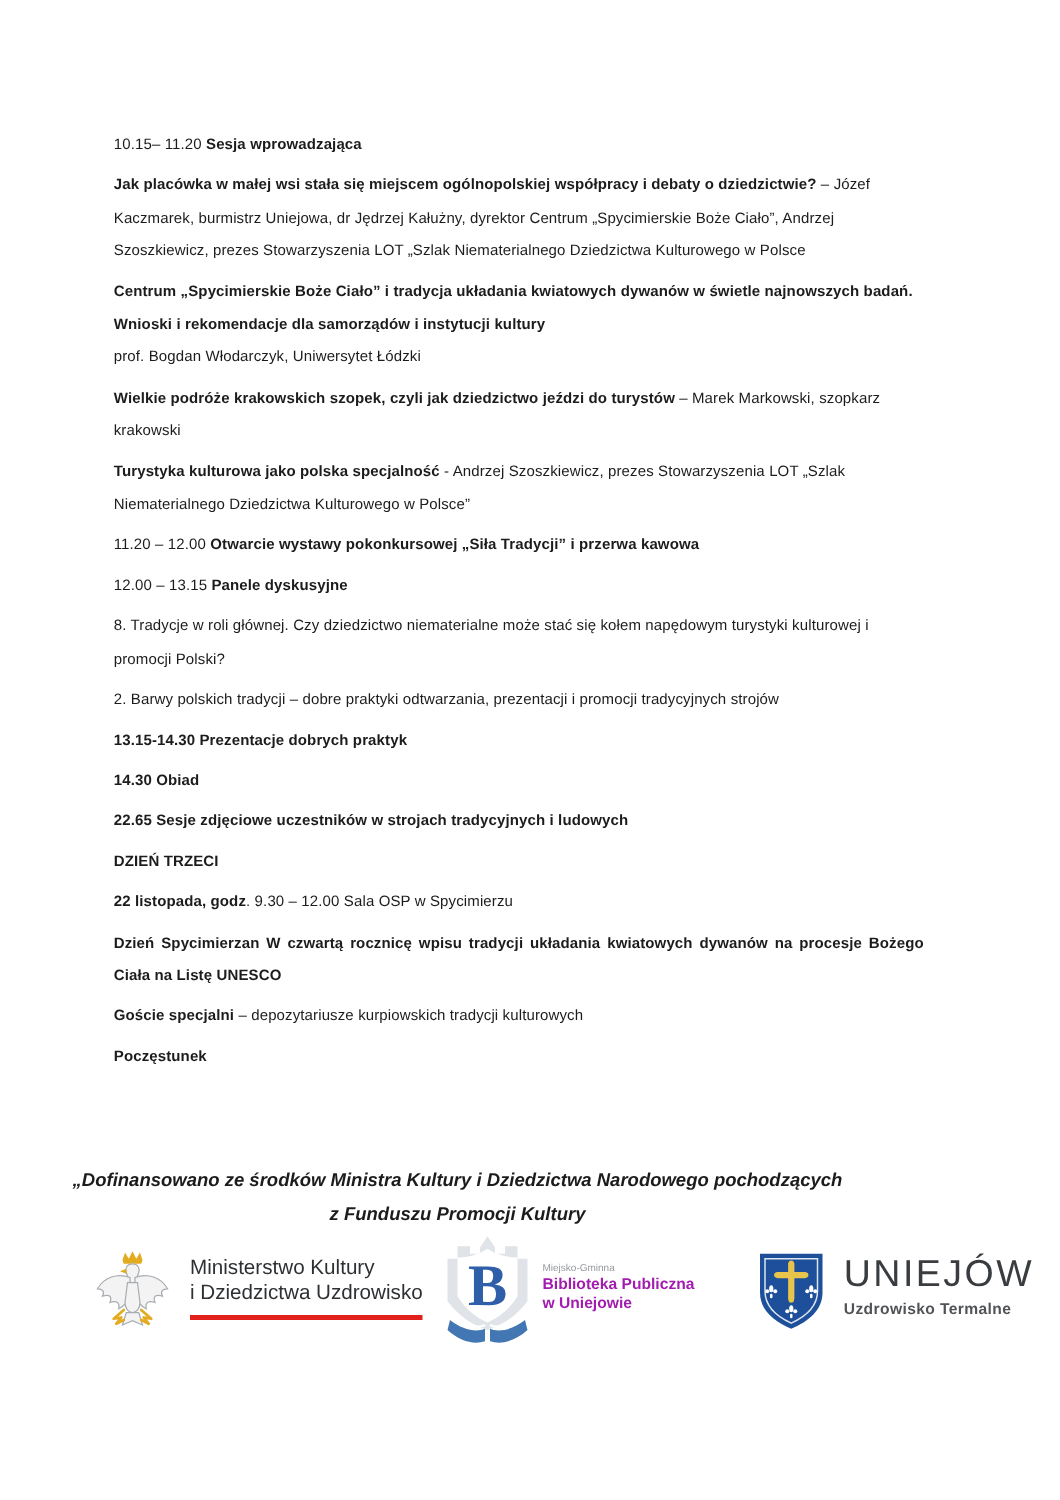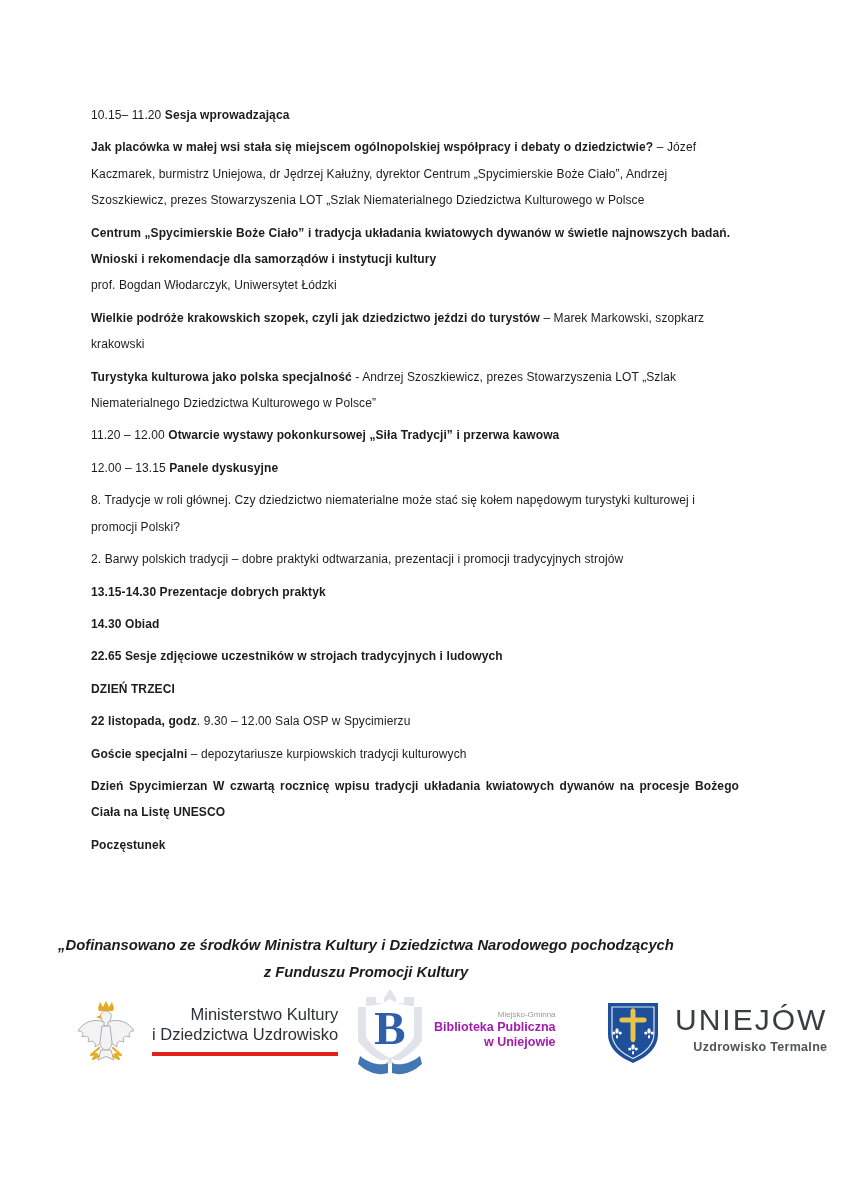--- a/index.html
+++ b/index.html
@@ -16,21 +16,21 @@
   .para { margin:0 0 6px 0; }
   .para.justify { text-align:justify; }
   .b { font-weight:bold; }
   
   .footer-note {
     position:absolute; left:0; top:932px; width:732px; text-align:center;
     font-size:14.8px; line-height:27px; font-weight:bold; font-style:italic;
     color:#1c1c1c;
   }
   
-  .logo { position:absolute; display:flex; align-items:flex-start;text-align:right; }
+  .logo { position:absolute; display:flex; align-items:flex-start; }
   .logo-ministry { left:74px; top:998px; }
   .ministry-text { margin-left:14px; padding-top:7px; width:max-content; }
   .ministry-text .mline { font-size:16.5px; line-height:19.5px; color:#2e3134; white-space:nowrap; }
   .red-line { height:4px; background:var(--ministry-red,#e2211c); margin-top:8px; width:100%; }
   .logo-library { left:348px; top:987px; }
   .library-text { margin-left:2px; padding-top:23px; }
   .lib-small { font-size:8px; color:#96999c; line-height:10px; }
   .lib-bold { font-size:12.5px; font-weight:bold; color:#a21caf; line-height:15px; white-space:nowrap; }
   .logo-uniejow { left:604px; top:1000px; }
   .uniejow-text { margin-left:13px; padding-top:4px; }
@@ -50,22 +50,22 @@
       <p class="para"><span class="b">Turystyka kulturowa jako polska specjalność</span><span> - Andrzej Szoszkiewicz, prezes Stowarzyszenia LOT „Szlak Niematerialnego Dziedzictwa Kulturowego w Polsce”</span></p>
       <p class="para"><span>11.20 – 12.00 </span><span class="b">Otwarcie wystawy pokonkursowej „Siła Tradycji” i przerwa kawowa</span></p>
       <p class="para"><span>12.00 – 13.15 </span><span class="b">Panele dyskusyjne</span></p>
       <p class="para"><span>8. Tradycje w roli głównej. Czy dziedzictwo niematerialne może stać się kołem napędowym turystyki kulturowej i promocji Polski?</span></p>
       <p class="para"><span>2. Barwy polskich tradycji – dobre praktyki odtwarzania, prezentacji i promocji tradycyjnych strojów</span></p>
       <p class="para"><span class="b">13.15-14.30 Prezentacje dobrych praktyk</span></p>
       <p class="para"><span class="b">14.30 Obiad</span></p>
       <p class="para"><span class="b">22.65 Sesje zdjęciowe uczestników w strojach tradycyjnych i ludowych</span></p>
       <p class="para"><span class="b">DZIEŃ TRZECI</span></p>
       <p class="para"><span class="b">22 listopada, godz</span><span>. 9.30 – 12.00 Sala OSP w Spycimierzu</span></p>
+      <p class="para justify"><span class="b">Dzień Spycimierzan W czwartą rocznicę wpisu tradycji układania kwiatowych dywanów na procesje Bożego Ciała na Listę UNESCO</span></p>
       <p class="para"><span class="b">Goście specjalni</span><span> – depozytariusze kurpiowskich tradycji kulturowych</span></p>
-      <p class="para justify"><span class="b">Dzień Spycimierzan W czwartą rocznicę wpisu tradycji układania kwiatowych dywanów na procesje Bożego Ciała na Listę UNESCO</span></p>
       <p class="para"><span class="b">Poczęstunek</span></p>
     </div>
 
   <div class="footer-note">
       <div>„Dofinansowano ze środków Ministra Kultury i Dziedzictwa Narodowego pochodzących</div>
       <div>z Funduszu Promocji Kultury</div>
     </div>
 
   <div class="logo logo-ministry">
     <svg viewBox="0 0 64 68" width="64" height="68">

